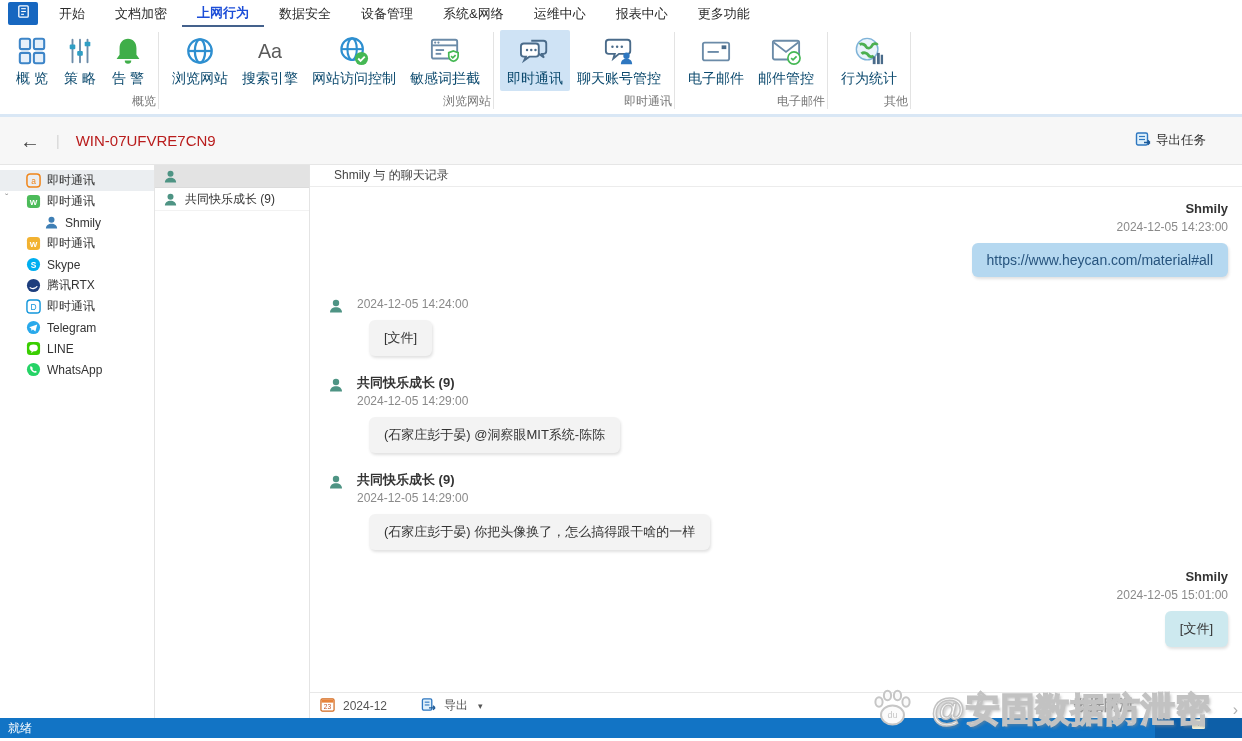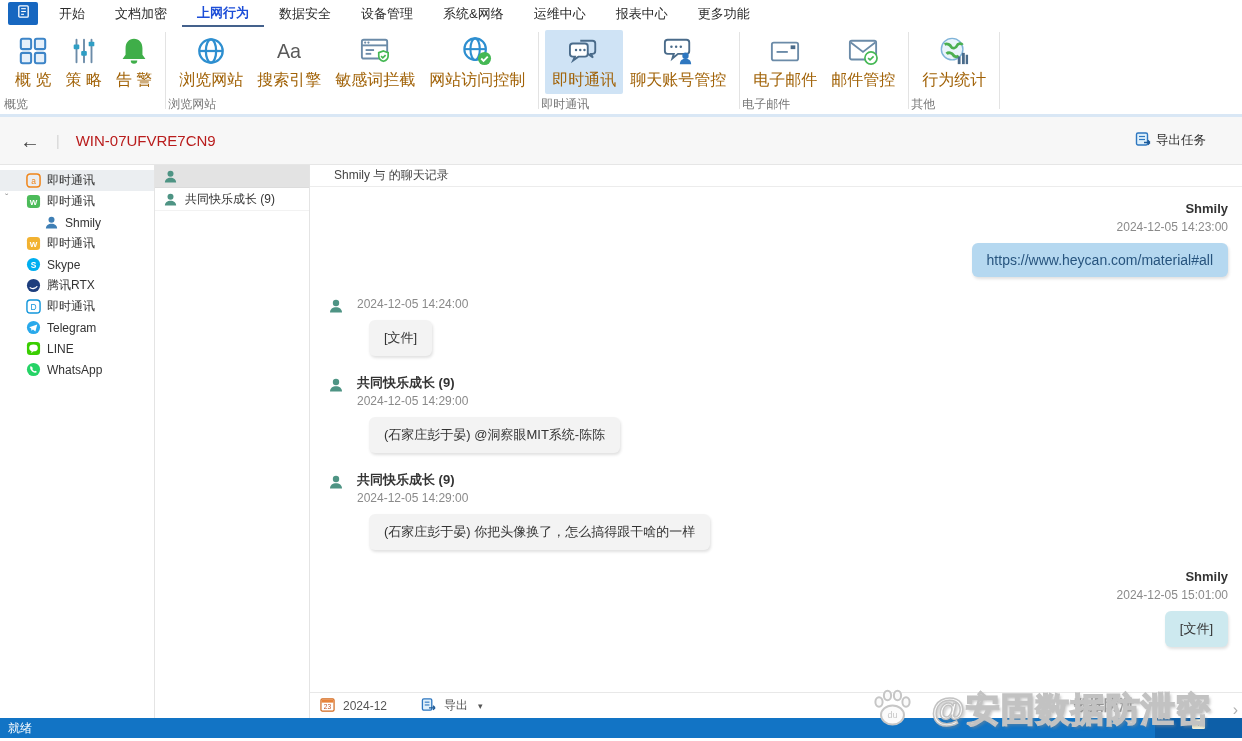--- a/index.html
+++ b/index.html
@@ -15,22 +15,22 @@
 
   
   .ribbon { height:90px; display:flex; background:#fff; border-bottom:3px solid #d9e7f5; padding-left:4px; }
   .rgroup { display:flex; flex-direction:column; }
   .rbtns { flex:1; display:flex; align-items:flex-start; padding:3px 4px 0 4px; }
   .rbtn { display:flex; flex-direction:column; align-items:center; gap:3px; padding:5px 7px 3px;
           min-width:48px; border-radius:2px; }
   .rbtn.selected { background:#cfe3f5; }
   .rbtn .ricon { width:32px; height:32px; display:flex; align-items:center; justify-content:center; }
   .rbtn .ricon svg { width:30px; height:30px; }
-  .rlabel { font-size:16px; color:#a16207; white-space:nowrap; }
-  .rgroup-label { text-align:left; font-size:12px; color:#777; padding:2px 0 4px; }
+  .rlabel { font-size:14px; color:#0c4a6e; white-space:nowrap; }
+  .rgroup-label { text-align:right; font-size:12px; color:#777; padding:2px 0 4px; }
   .rsep { width:1px; background:#e3e3e3; margin:5px 2px; }
 
   
   .headerbar { height:48px; background:#f7f7f7; border-bottom:1px solid #e6e6e6;
                display:flex; align-items:center; }
   .backarrow { font-size:20px; color:#444; margin-left:20px; line-height:1; }
   .hdivider { color:#d5d5d5; margin:0 16px; font-size:14px; }
   .devname { font-size:15px; color:#b91c1c; }
   .hspacer { flex:1; }
   .exporttasks { display:flex; align-items:center; gap:5px; margin-right:36px; font-size:12.5px; color:#333; }
@@ -185,47 +185,47 @@
           <span class="ricon">
             <svg viewBox="0 0 32 32">
                 <text x="16" y="23" font-size="21" text-anchor="middle" fill="#5a5a5a">Aa</text>
               </svg>
           </span>
           <span class="rlabel">搜索引擎</span>
         </div>
         <div class="rbtn">
           <span class="ricon">
             <svg viewBox="0 0 32 32">
+                <g fill="none" stroke="#2e8fd0" stroke-width="2.2">
+                  <circle cx="14" cy="14" r="11.5"></circle>
+                  <ellipse cx="14" cy="14" rx="5" ry="11.5"></ellipse>
+                  <line x1="2.5" y1="14" x2="25.5" y2="14"></line>
+                </g>
+                <circle cx="24" cy="24" r="7" fill="#45b854"></circle>
+                <path d="M20.5 24l2.5 2.5 4.5-4.5" stroke="#fff" stroke-width="2" fill="none"></path>
+              </svg>
+          </span>
+          <span class="rlabel">网站访问控制</span>
+        </div>
+        <div class="rbtn">
+          <span class="ricon">
+            <svg viewBox="0 0 32 32">
                 <g fill="none" stroke="#6b8ba8" stroke-width="2">
                   <rect x="2" y="4" width="27" height="20" rx="2"></rect>
                   <line x1="2" y1="10" x2="29" y2="10"></line>
                   <line x1="6" y1="15" x2="15" y2="15"></line>
                   <line x1="6" y1="19" x2="12" y2="19"></line>
                 </g>
                 <circle cx="5.5" cy="7" r="1.2" fill="#6b8ba8"></circle>
                 <circle cx="9" cy="7" r="1.2" fill="#6b8ba8"></circle>
                 <path d="M25 16l5 1.8v3.4c0 3-2.2 4.8-5 5.8-2.8-1-5-2.8-5-5.8v-3.4z" fill="#fff" stroke="#45b854" stroke-width="1.8"></path>
                 <path d="M22.5 21.5l1.8 1.8 3-3" stroke="#45b854" stroke-width="1.8" fill="none"></path>
               </svg>
           </span>
           <span class="rlabel">敏感词拦截</span>
-        </div>
-        <div class="rbtn">
-          <span class="ricon">
-            <svg viewBox="0 0 32 32">
-                <g fill="none" stroke="#2e8fd0" stroke-width="2.2">
-                  <circle cx="14" cy="14" r="11.5"></circle>
-                  <ellipse cx="14" cy="14" rx="5" ry="11.5"></ellipse>
-                  <line x1="2.5" y1="14" x2="25.5" y2="14"></line>
-                </g>
-                <circle cx="24" cy="24" r="7" fill="#45b854"></circle>
-                <path d="M20.5 24l2.5 2.5 4.5-4.5" stroke="#fff" stroke-width="2" fill="none"></path>
-              </svg>
-          </span>
-          <span class="rlabel">网站访问控制</span>
         </div>
       </div>
       <div class="rgroup-label">浏览网站</div>
     </div>
     <div class="rsep"></div>
 
     <div class="rgroup">
       <div class="rbtns">
         <div class="rbtn selected">
           <span class="ricon">

